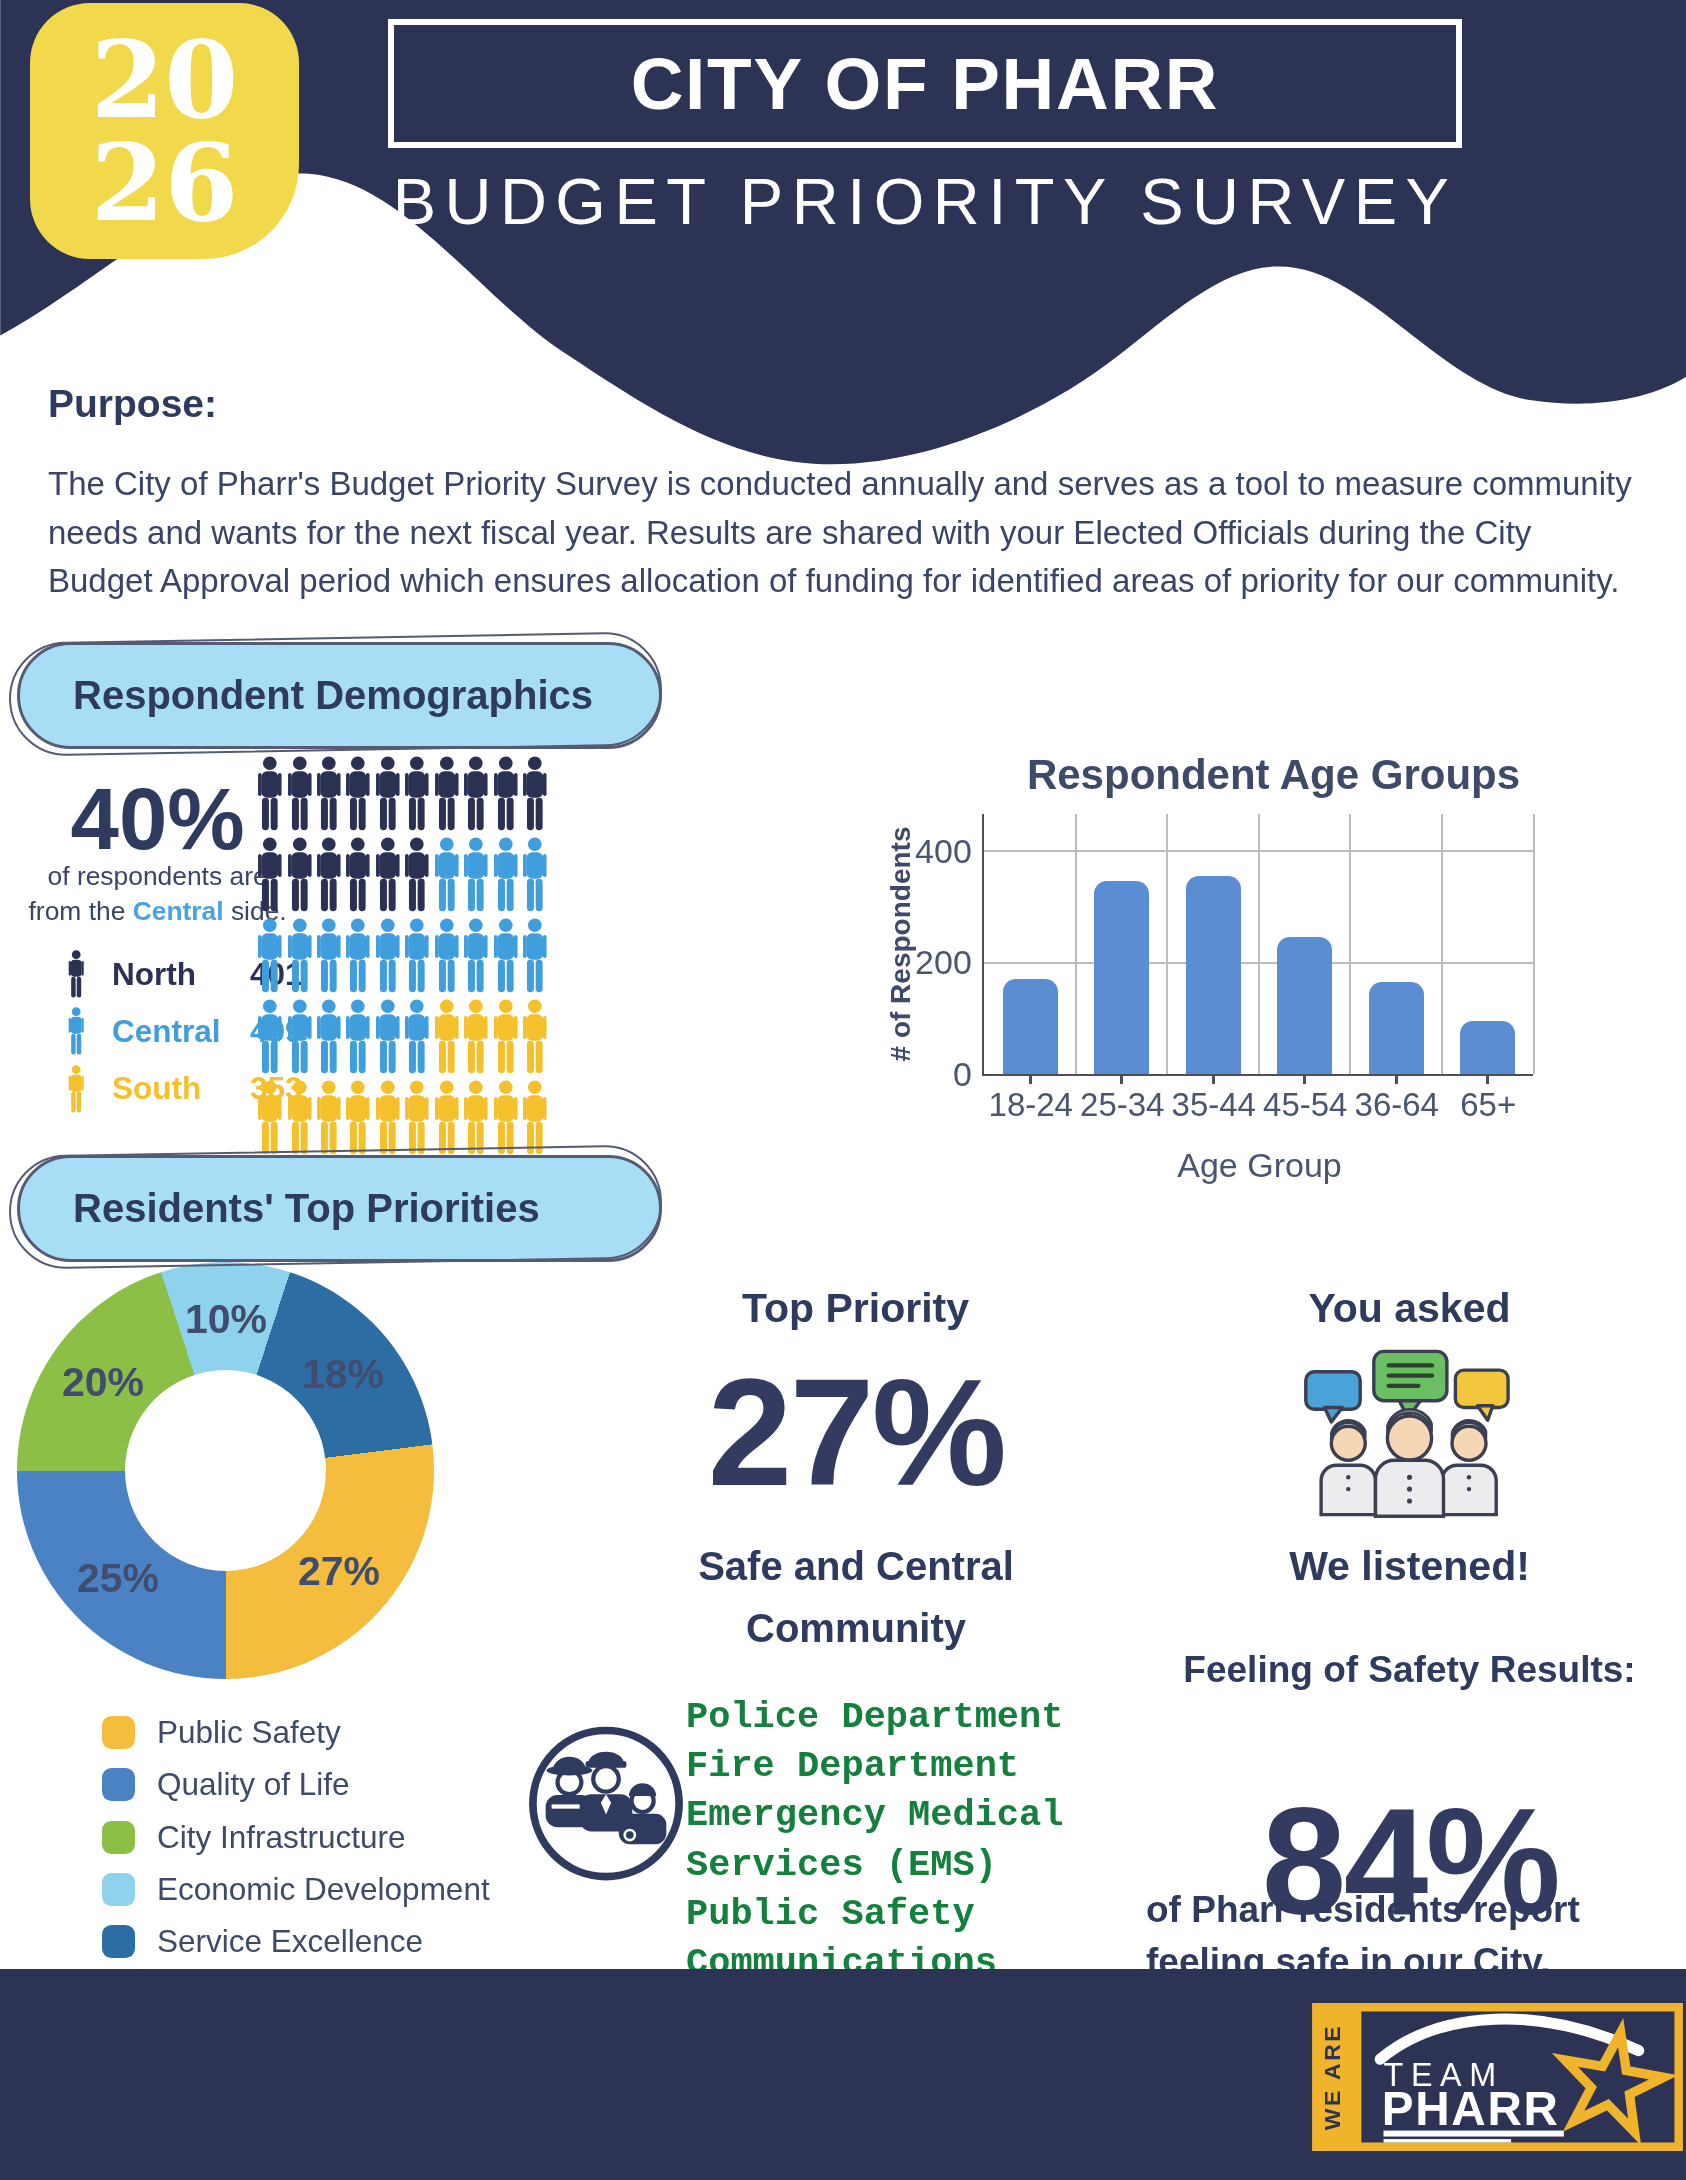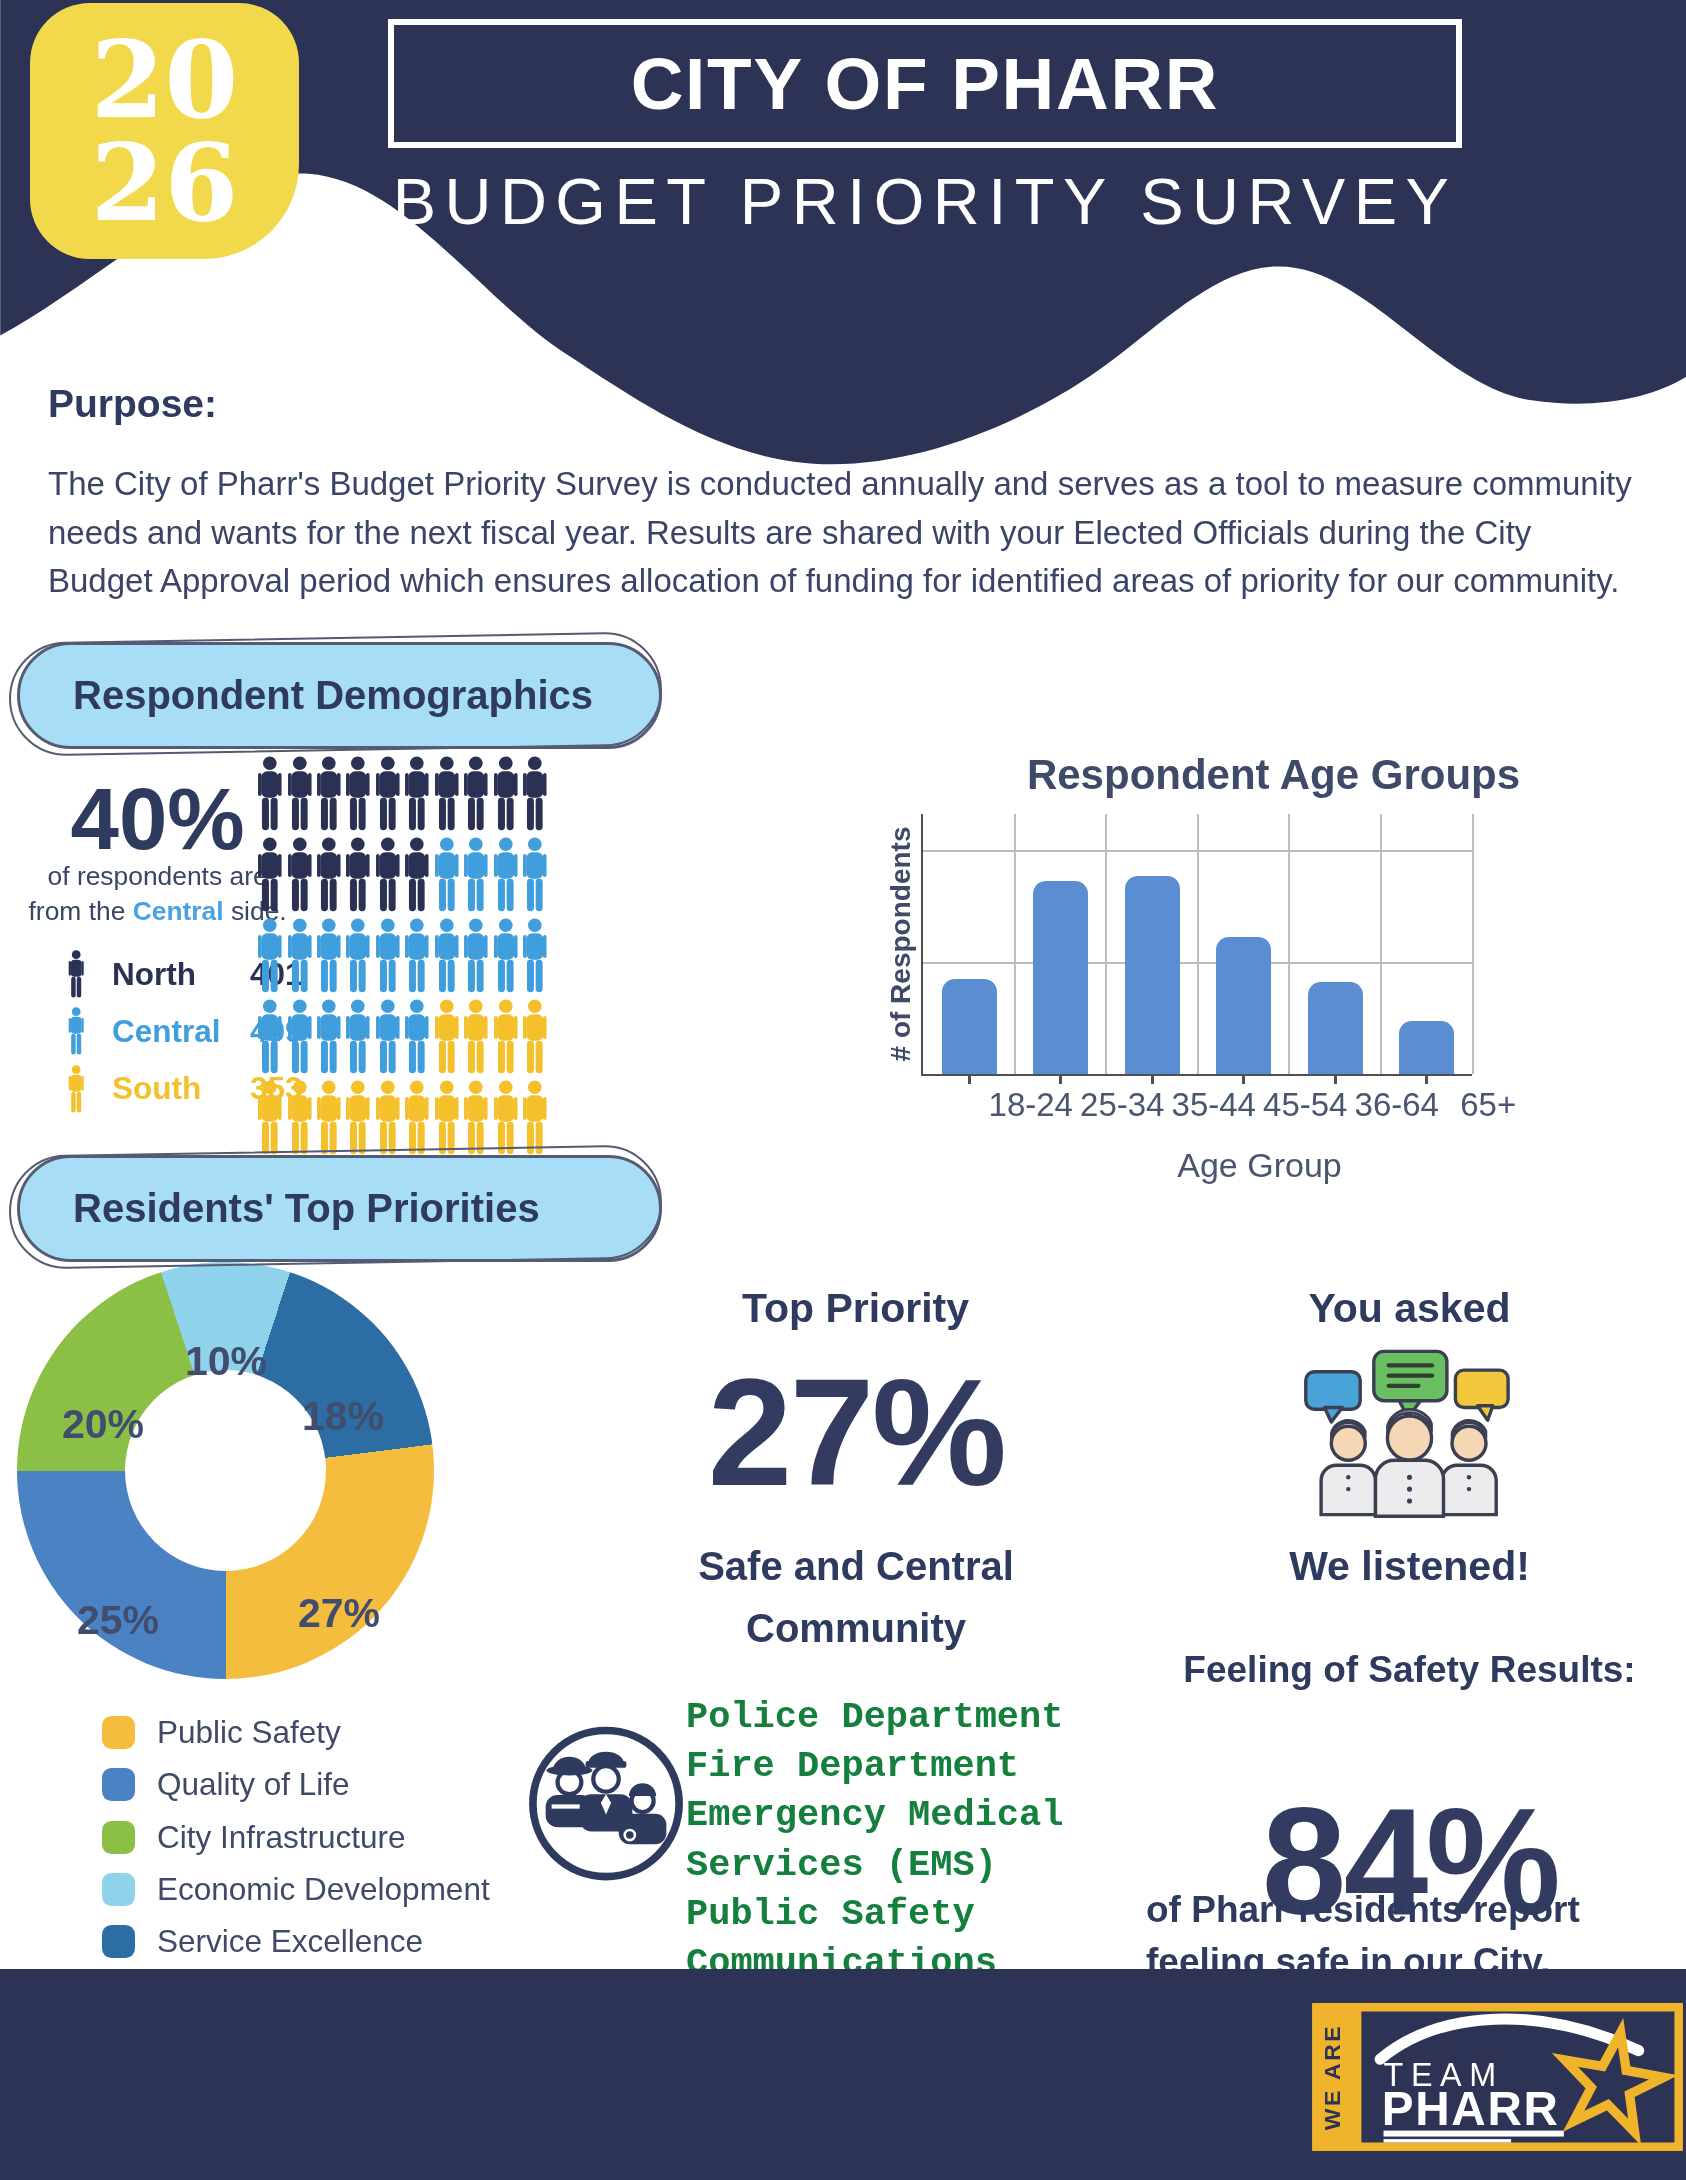--- a/index.html
+++ b/index.html
@@ -75,21 +75,21 @@
   .vgrid{position:absolute;top:0;bottom:0;width:1.7px;background:#bdbdbd;}
   .bar{position:absolute;bottom:0;width:55px;border-radius:12.8px 12.8px 0 0;}
   .xtick{position:absolute;top:100%;width:2.6px;height:9.4px;background:#4f4f4f;}
   .x-labels{display:flex;margin-left:103px;width:549px;margin-top:12px;}
   .x-labels span{flex:1;text-align:center;font-size:33px;color:#4a5570;}
   .x-axis-title{margin-left:103px;width:549px;text-align:center;margin-top:22px;font-size:34px;color:#4a5570;}
 
   
   .donut{left:17px;top:1262px;width:417px;height:417px;border-radius:50%;}
   .donut::after{content:"";position:absolute;left:108px;top:108px;width:201px;height:201px;background:#ffffff;border-radius:50%;}
-  .donut-label{position:absolute;transform:translate(-50%,-50%);font-size:41px;font-weight:600;color:#414d6e;z-index:2;margin-top:42px;}
+  .donut-label{position:absolute;transform:translate(-50%,-50%);font-size:41px;font-weight:600;color:#414d6e;z-index:2;}
   .pie-legend{left:102px;top:1714px;display:flex;flex-direction:column;gap:15.3px;}
   .pie-row{display:flex;align-items:center;gap:22px;}
   .pie-swatch{width:33px;height:33px;border-radius:9.4px;flex:none;}
   .pie-label{font-size:31.5px;color:#3f4a68;}
 
   
   .top-priority-heading{left:681px;top:1285px;width:349px;text-align:center;font-size:41px;font-weight:bold;color:#2e3a5e;}
   .big-stat{text-align:center;font-size:152px;font-weight:bold;color:#333c60;line-height:1;letter-spacing:-2.6px;}
   #stat-27{left:643px;top:1356px;width:426px;}
   .safe-secure{left:656px;top:1535px;width:400px;text-align:center;font-size:40px;font-weight:bold;color:#2e3a5e;line-height:1.55;}
@@ -691,20 +691,25 @@
   </svg>
 </div>
   </div>
 
 <div class="abs chart">
   <div class="chart-title">Respondent Age Groups</div>
   <div class="chart-body">
     <div class="y-axis-title">
       <span># of Respondents</span>
     </div>
+    <div class="y-ticks">
+        <span style="top: 17.6px;">400</span>
+        <span style="top: 129px;">200</span>
+        <span style="top: 241px;">0</span>
+      </div>
     <div class="plot">
         <div class="hgrid" style="top: 36px;"></div>
         <div class="hgrid" style="top: 148px;"></div>
         <div class="vgrid" style="left: 91px;"></div>
         <div class="vgrid" style="left: 182px;"></div>
         <div class="vgrid" style="left: 274px;"></div>
         <div class="vgrid" style="left: 365px;"></div>
         <div class="vgrid" style="left: 457px;"></div>
         <div class="vgrid" style="left: 549px;"></div>
         <div class="bar" style="left: 18.5px; height: 95px; background: rgb(91, 141, 211);"></div>

